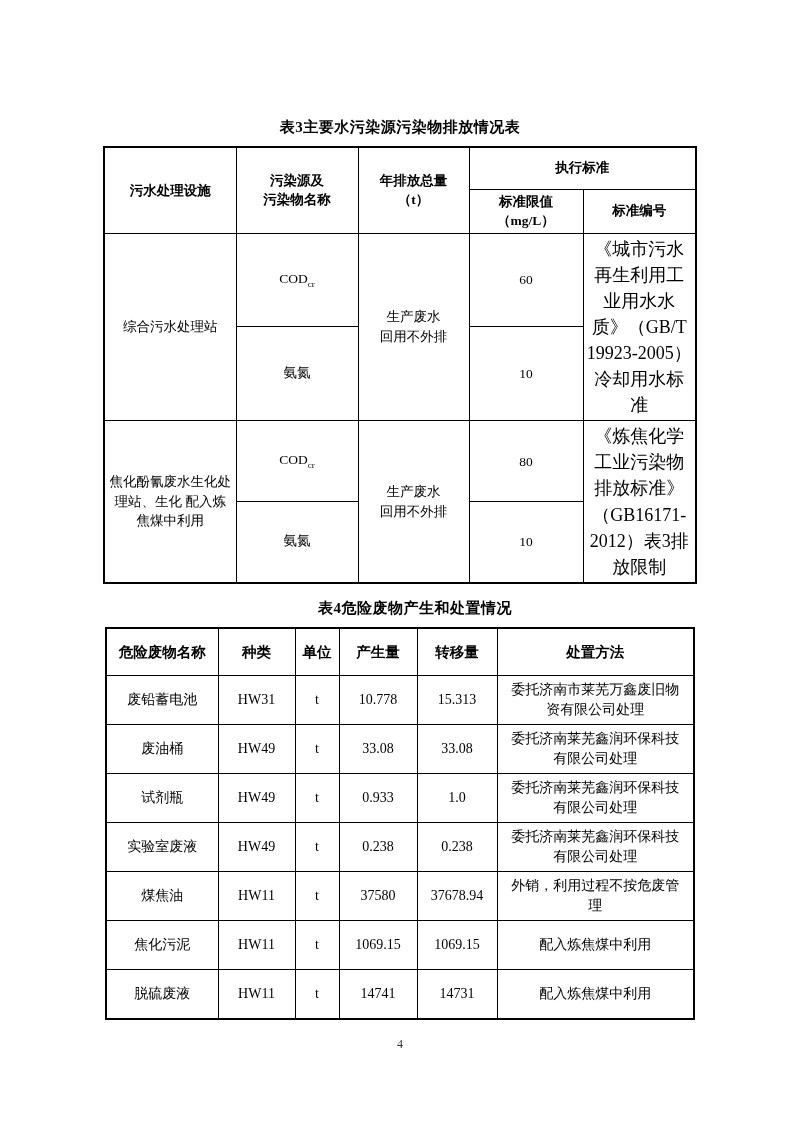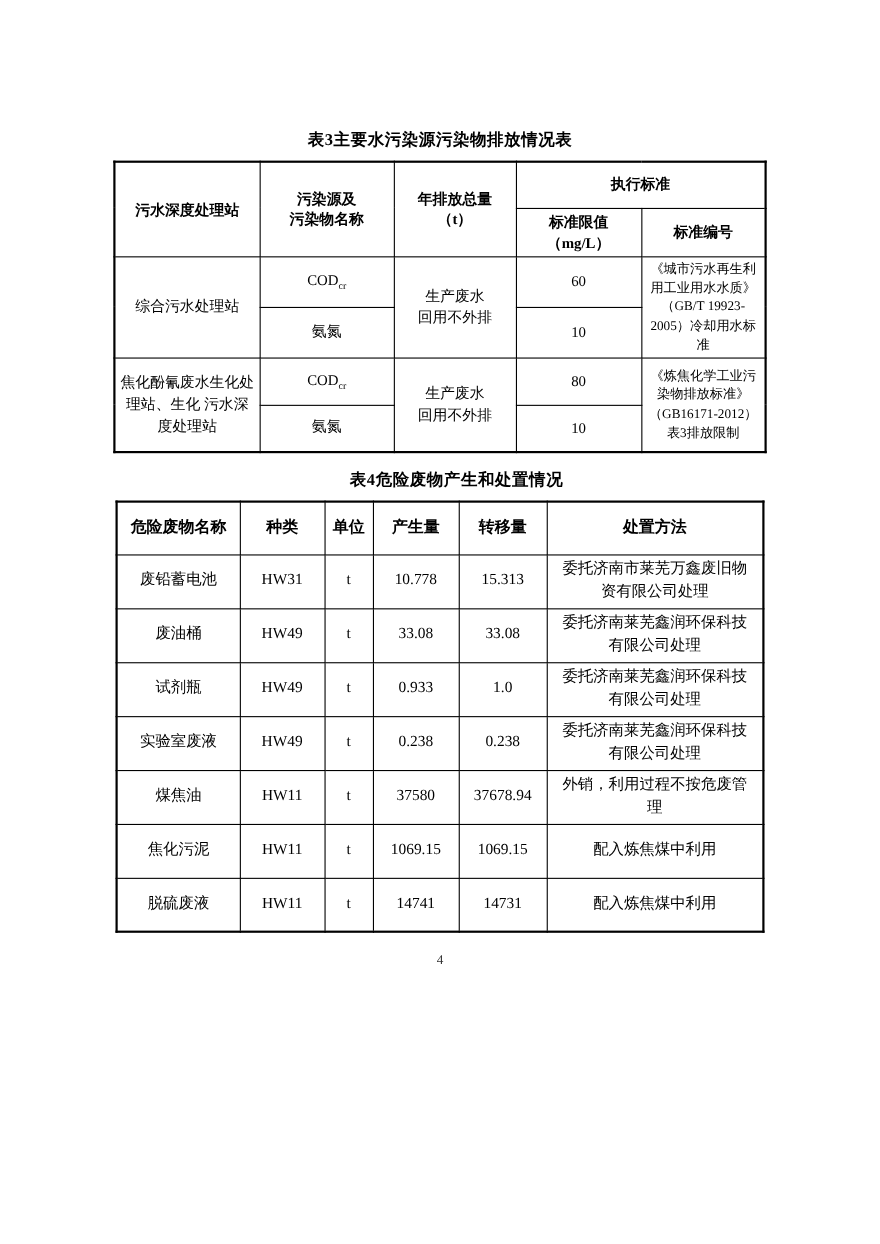--- a/index.html
+++ b/index.html
@@ -39,21 +39,21 @@
     line-height: 1.45;
   }
 
   
   .t3 { width: 592px; }
   .t3 td { font-size: 13.5px; }
   .t3 .hdr { font-weight: bold; font-size: 13.5px; }
   .t3 tr.hrow1 td { height: 42px; }
   .t3 tr.hrow2 td { height: 38px; }
   .t3 tr.drow td { height: 43px; }
-  .t3 td.std { font-size: 12px; padding: 2px 3px; }
+  .t3 td.std { font-size: 18px; padding: 2px 3px; }
 
   
   .t4 { width: 588px; border-radius: 10px; }
   .t4 th { font-size: 14.5px; height: 48px; font-weight: bold; }
   .t4 td { font-size: 14px; height: 49px; }
   .t4 td.c5 { padding: 2px 8px; }
 
   .pre { white-space: pre-line; }
   sub { font-size: 9px; }
 
@@ -74,21 +74,21 @@
   <table class="t3">
     <colgroup>
       <col style="width:132px">
         <col style="width:122px">
         <col style="width:111px">
         <col style="width:114px">
         <col style="width:113px">
     </colgroup>
     <tbody>
         <tr class="hrow1">
-      <td rowspan="2" class="hdr">污水深度处理站</td>
+      <td rowspan="2" class="hdr">污水处理设施</td>
       <td rowspan="2" class="hdr pre">污染源及
 污染物名称</td>
       <td rowspan="2" class="hdr pre">年排放总量
 （t）</td>
       <td colspan="2" class="hdr">执行标准</td>
     </tr>
     <tr class="hrow2">
       <td class="hdr">标准限值（mg/L）</td>
       <td class="hdr">标准编号</td>
     </tr>
@@ -98,21 +98,21 @@
       <td rowspan="2" class="pre">生产废水
 回用不外排</td>
       <td>60</td>
       <td rowspan="2" class="std">《城市污水再生利用工业用水水质》（GB/T 19923-2005）冷却用水标准</td>
     </tr>
     <tr class="drow">
       <td><span>氨氮</span><sub></sub></td>
       <td>10</td>
     </tr>
     <tr class="drow">
-      <td rowspan="2">焦化酚氰废水生化处理站、生化 污水深度处理站</td>
+      <td rowspan="2">焦化酚氰废水生化处理站、生化 配入炼焦煤中利用</td>
       <td><span>COD</span><sub>cr</sub></td>
       <td rowspan="2" class="pre">生产废水
 回用不外排</td>
       <td>80</td>
       <td rowspan="2" class="std">《炼焦化学工业污染物排放标准》（GB16171-2012）表3排放限制</td>
     </tr>
     <tr class="drow">
       <td><span>氨氮</span><sub></sub></td>
       <td>10</td>
     </tr>

